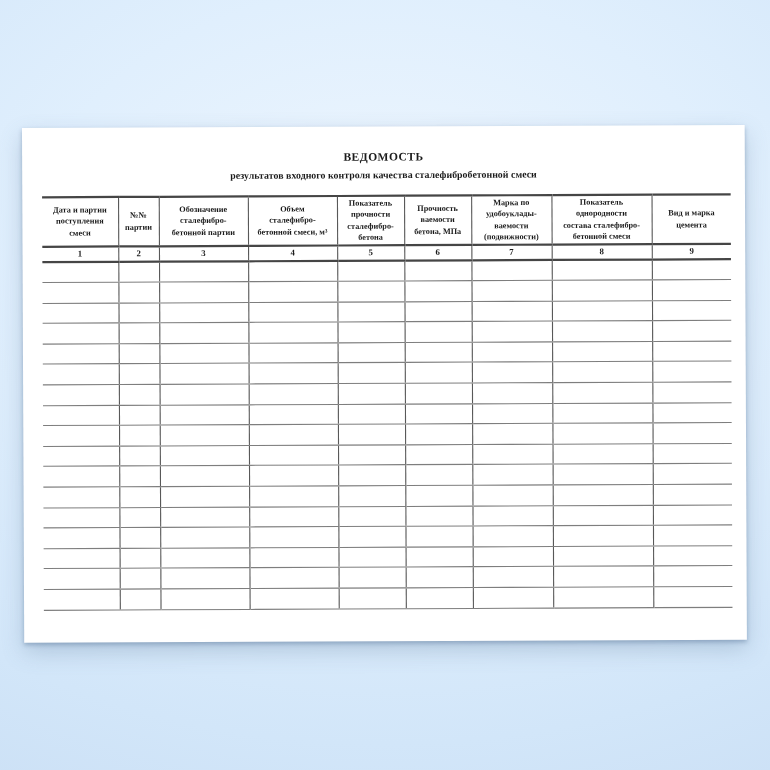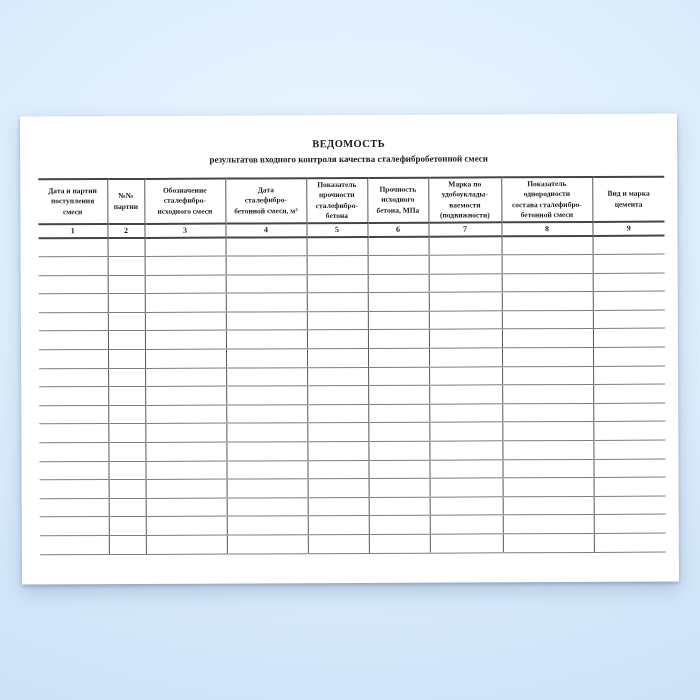--- a/index.html
+++ b/index.html
@@ -71,30 +71,30 @@
       </colgroup>
     <thead>
       <tr>
           <th>Дата и партии
 поступления
 смеси</th>
           <th>№№
 партии</th>
           <th>Обозначение
 сталефибро-
-исходного смеси</th>
-          <th>Дата
+бетонной партии</th>
+          <th>Объем
 сталефибро-
 бетонной смеси, м³</th>
           <th>Показатель
 прочности
 сталефибро-
 бетона</th>
           <th>Прочность
-исходного
+ваемости
 бетона, МПа</th>
           <th>Марка по
 удобоуклады-
 ваемости
 (подвижности)</th>
           <th>Показатель
 однородности
 состава сталефибро-
 бетонной смеси</th>
           <th>Вид и марка

